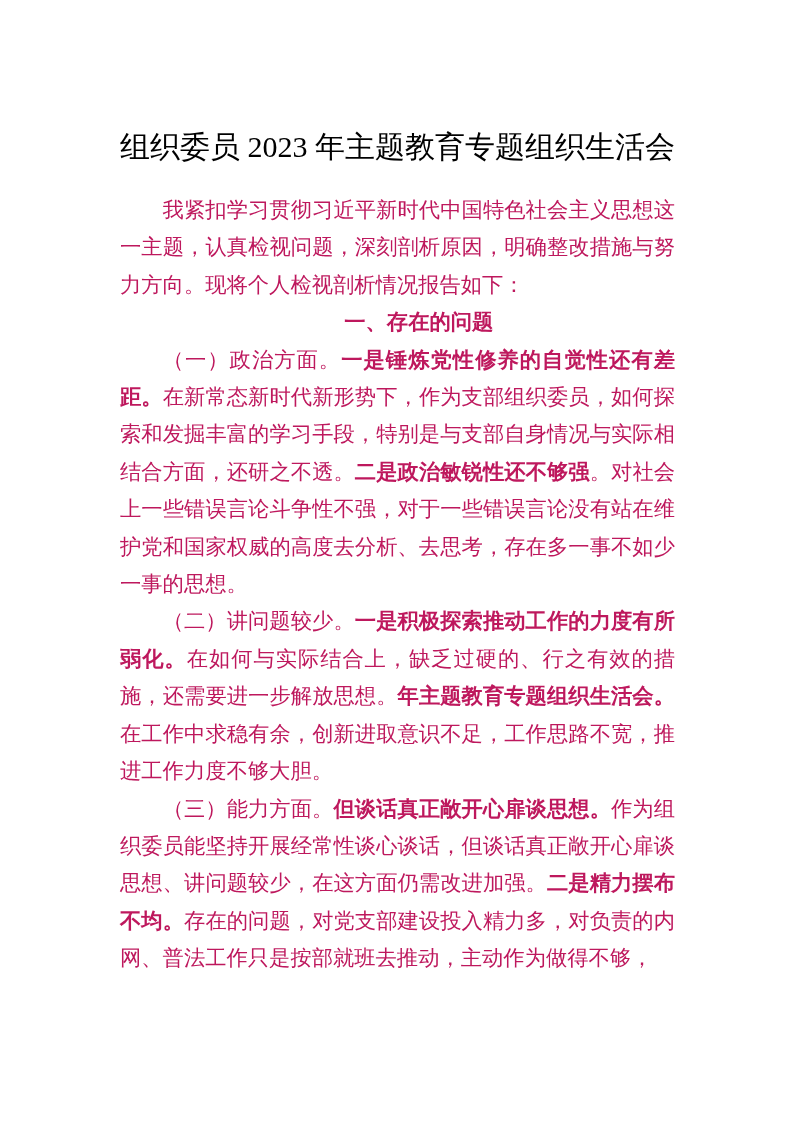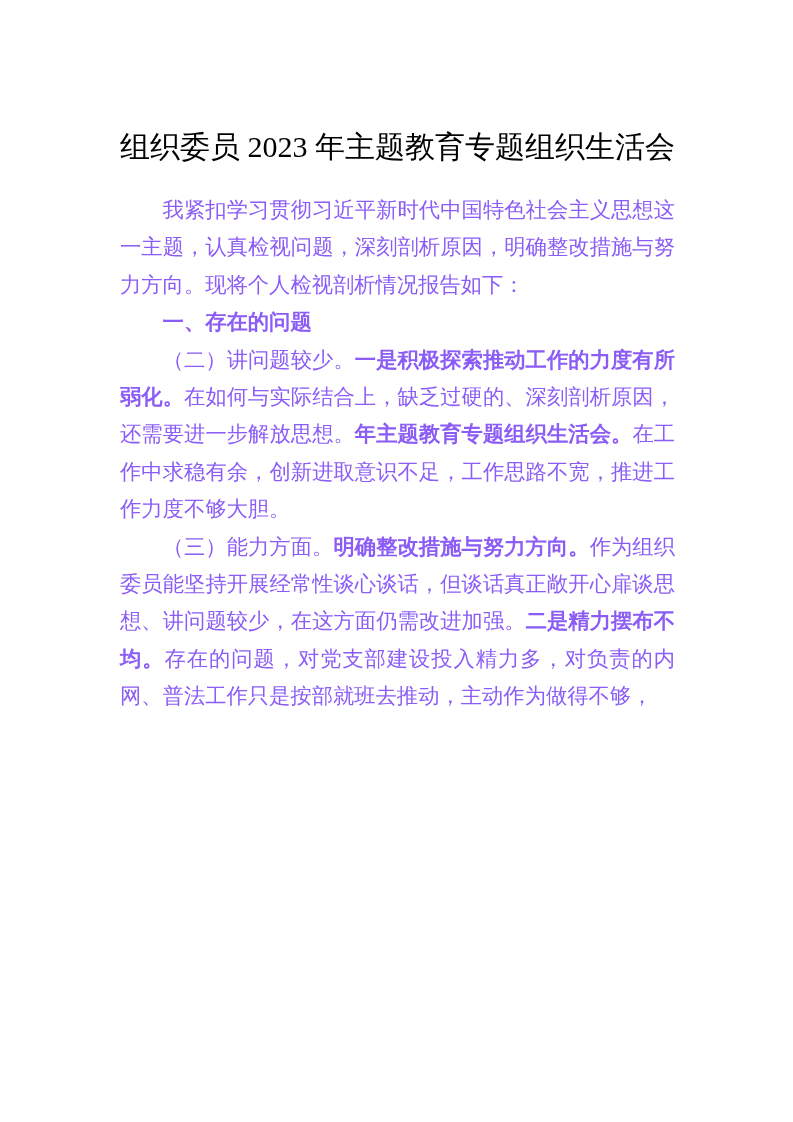--- a/index.html
+++ b/index.html
@@ -27,32 +27,32 @@
     color: #000000;
   }
   .title-line {
     display: block;
     white-space: nowrap;
   }
   .doc-body {
     font-family: "Liberation Serif", "DejaVu Serif", serif;
     font-size: 21.3px;
     line-height: 37.4px;
-    color: #8b5cf6;
+    color: #be185d;
   }
   .para {
     margin: 0;
     text-indent: 2em;
     text-align: justify;
     text-justify: inter-ideograph;
   }
   .section-heading {
     margin: 0;
     text-indent: 2em;
-    text-align: left;
+    text-align: center;
     font-family: "Liberation Sans", "DejaVu Sans", sans-serif;
     font-weight: 700;
   }
   .para b {
     font-weight: 700;
   }
 </style>
 </head>
 <body>
 
@@ -61,23 +61,26 @@
   <h1 class="doc-title">
     <span class="title-line">组织委员 2023 年主题教育专题组织生活会</span>
   </h1>
 
   <div class="doc-body">
 
     <p class="para">我紧扣学习贯彻习近平新时代中国特色社会主义思想这一主题，认真检视问题，深刻剖析原因，明确整改措施与努力方向。现将个人检视剖析情况报告如下：</p>
 
     <p class="para section-heading">一、存在的问题</p>
 
-
     <p class="para">
-      <span>（二）讲问题较少。</span><b>一是积极探索推动工作的力度有所弱化。</b><span>在如何与实际结合上，缺乏过硬的、深刻剖析原因，还需要进一步解放思想。</span><b>年主题教育专题组织生活会。</b><span>在工作中求稳有余，创新进取意识不足，工作思路不宽，推进工作力度不够大胆。</span>
+      <span>（一）政治方面。</span><b>一是锤炼党性修养的自觉性还有差距。</b><span>在新常态新时代新形势下，作为支部组织委员，如何探索和发掘丰富的学习手段，特别是与支部自身情况与实际相结合方面，还研之不透。</span><b>二是政治敏锐性还不够强</b><span>。对社会上一些错误言论斗争性不强，对于一些错误言论没有站在维护党和国家权威的高度去分析、去思考，存在多一事不如少一事的思想。</span>
     </p>
 
     <p class="para">
-      <span>（三）能力方面。</span><b>明确整改措施与努力方向。</b><span>作为组织委员能坚持开展经常性谈心谈话，但谈话真正敞开心扉谈思想、讲问题较少，在这方面仍需改进加强。</span><b>二是精力摆布不均。</b><span>存在的问题，对党支部建设投入精力多，对负责的内网、普法工作只是按部就班去推动，主动作为做得不够，</span>
+      <span>（二）讲问题较少。</span><b>一是积极探索推动工作的力度有所弱化。</b><span>在如何与实际结合上，缺乏过硬的、行之有效的措施，还需要进一步解放思想。</span><b>年主题教育专题组织生活会。</b><span>在工作中求稳有余，创新进取意识不足，工作思路不宽，推进工作力度不够大胆。</span>
+    </p>
+
+    <p class="para">
+      <span>（三）能力方面。</span><b>但谈话真正敞开心扉谈思想。</b><span>作为组织委员能坚持开展经常性谈心谈话，但谈话真正敞开心扉谈思想、讲问题较少，在这方面仍需改进加强。</span><b>二是精力摆布不均。</b><span>存在的问题，对党支部建设投入精力多，对负责的内网、普法工作只是按部就班去推动，主动作为做得不够，</span>
     </p>
 
   </div>
 </div>
 
 </body></html>

